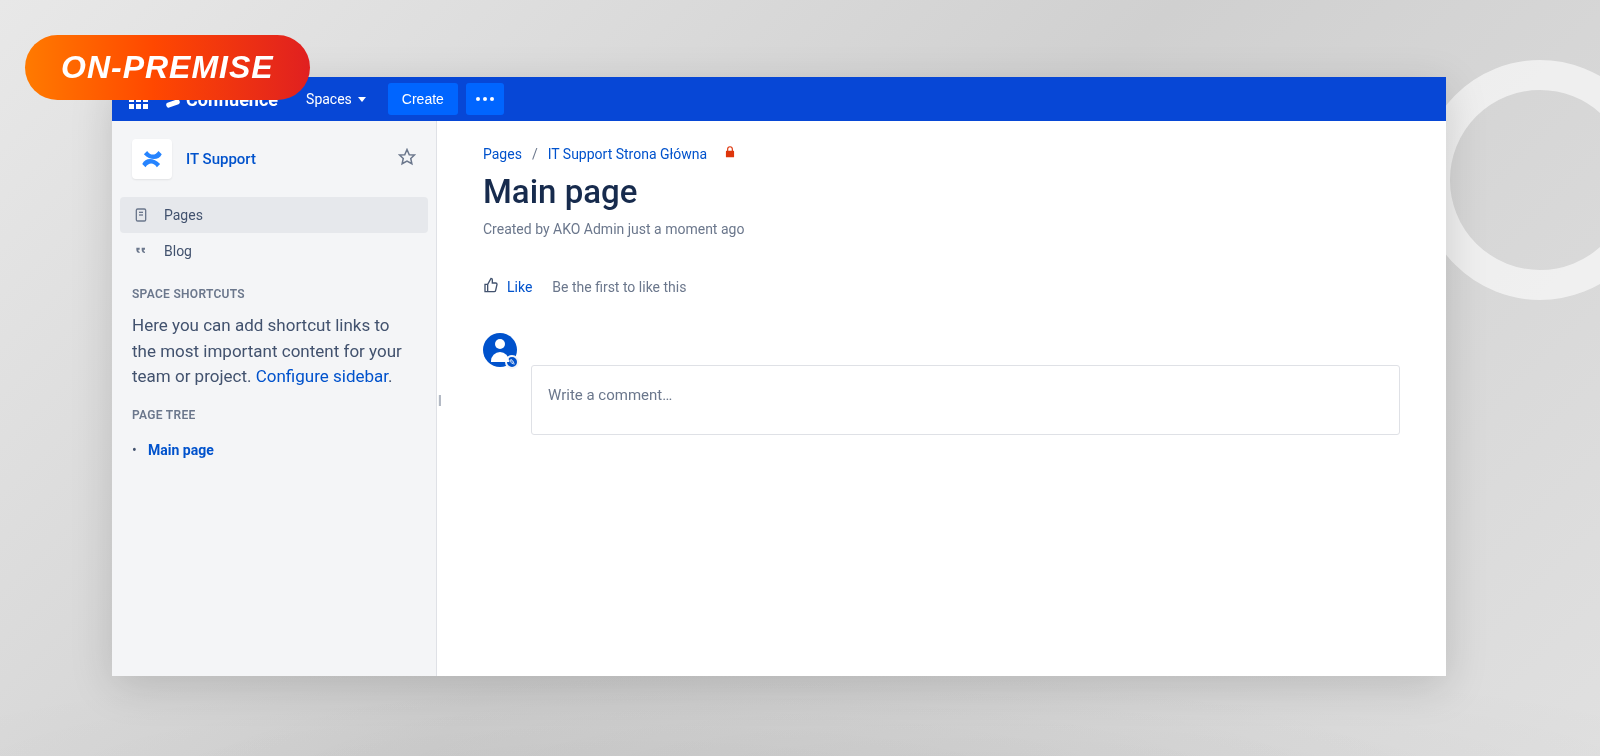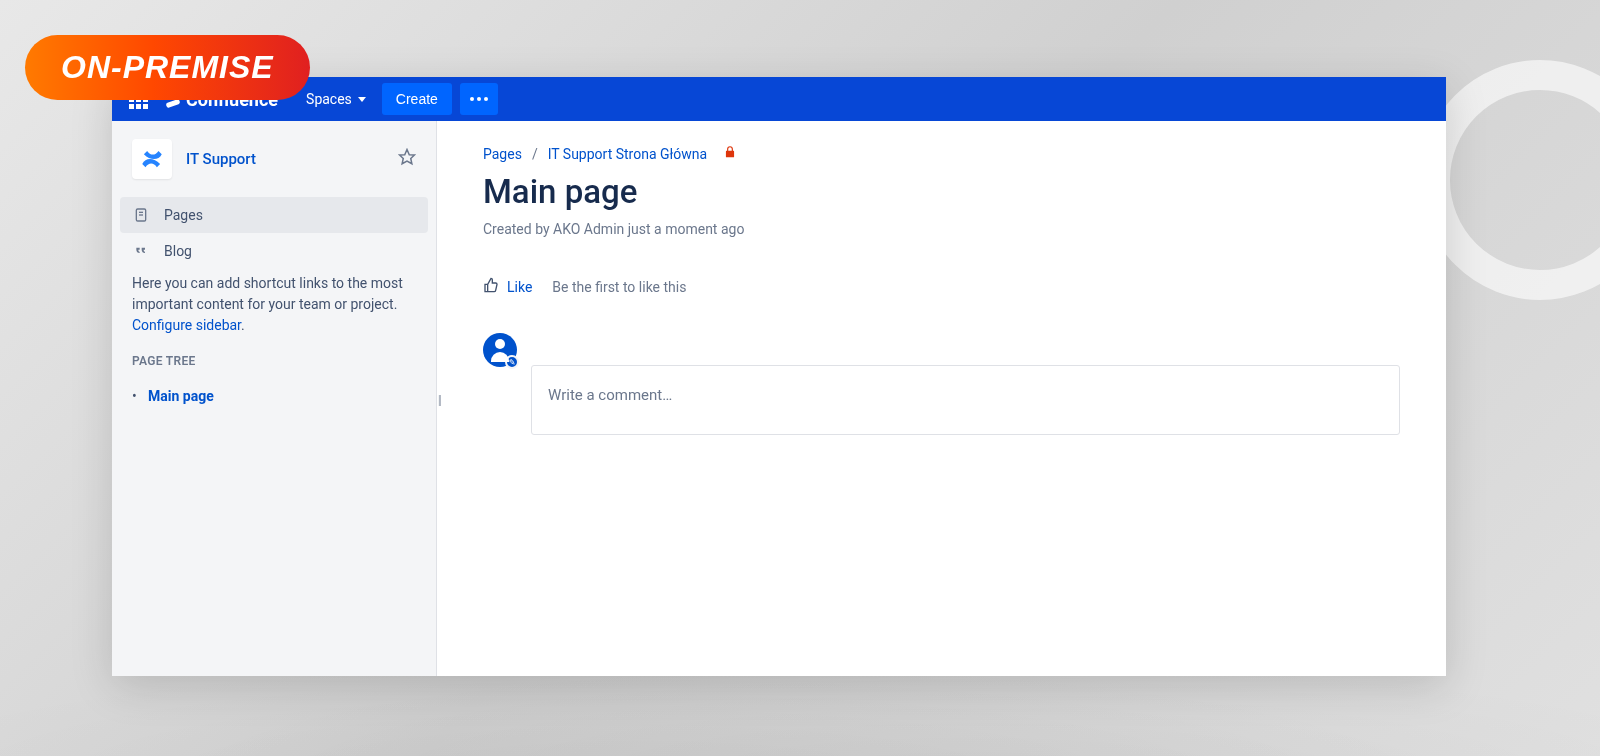--- a/index.html
+++ b/index.html
@@ -106,21 +106,21 @@
     }
     .chevron-down { width: 0; height: 0; border-left: 4px solid transparent; border-right: 4px solid transparent; border-top: 5px solid #fff; }
     
     .create-btn {
       background: #0052cc;
       background: rgba(255,255,255,0.18);
       background: #3b7af5;
       color: #fff; font-size: 14px; font-weight: 500;
       padding: 0 14px; height: 32px;
       border: none; border-radius: 3px;
-      cursor: pointer; 
+      cursor: pointer; margin-left: 6px;
       display:flex; align-items:center;
     }
     .create-btn { background: #0052cc; }
     .create-btn { background: #0065ff; }
     
     .more-btn {
       width: 38px; height: 32px;
       display: flex; align-items: center; justify-content: center;
       background: #0065ff;
       border-radius: 3px; cursor: pointer; margin-left: 4px;
@@ -165,21 +165,21 @@
     .side-nav-item.active { background: #e6e8ec; color: #42526e; }
     .side-nav-item .icon-slot { width: 18px; height: 18px; display: flex; align-items: center; justify-content: center; color: #6b778c; }
     
     .section-heading {
       font-size: 12px; font-weight: 600; color: #6b778c;
       letter-spacing: 0.3px;
       padding: 18px 20px 8px;
     }
     
     .section-text {
-      font-size: 14px; color: #42526e; line-height: 1.5;
+      font-size: 17px; color: #42526e; line-height: 1.5;
       padding: 4px 20px 0;
     }
     .section-text a { color: #0052cc; text-decoration: none; }
     
     .tree { padding: 6px 20px 0; }
     .tree-item {
       font-size: 14px; color: #0052cc; font-weight: 700;
       position: relative; padding: 6px 0 6px 16px;
       cursor: pointer;
     }
@@ -342,20 +342,21 @@
         <div class="side-nav-item">
           <span class="icon-slot">
             <svg width="16" height="16" viewBox="0 0 24 24" fill="#6b778c">
               <path d="M7 7h3v3H8c0 2 1 3 2 3v2c-3 0-5-2-5-5V7h2zm8 0h3v3h-2c0 2 1 3 2 3v2c-3 0-5-2-5-5V7h2z"></path>
             </svg>
           </span>
           <span>Blog</span>
         </div>
       </div>
 
+      <div class="section-heading">SPACE SHORTCUTS</div>
       <div class="section-text">
         <span>Here you can add shortcut links to the most important content for your team or project.</span>
         <a href="#">Configure sidebar</a><span>.</span>
       </div>
 
       <div class="section-heading">PAGE TREE</div>
       <div class="tree">
         <div class="tree-item">Main page</div>
       </div>
 

